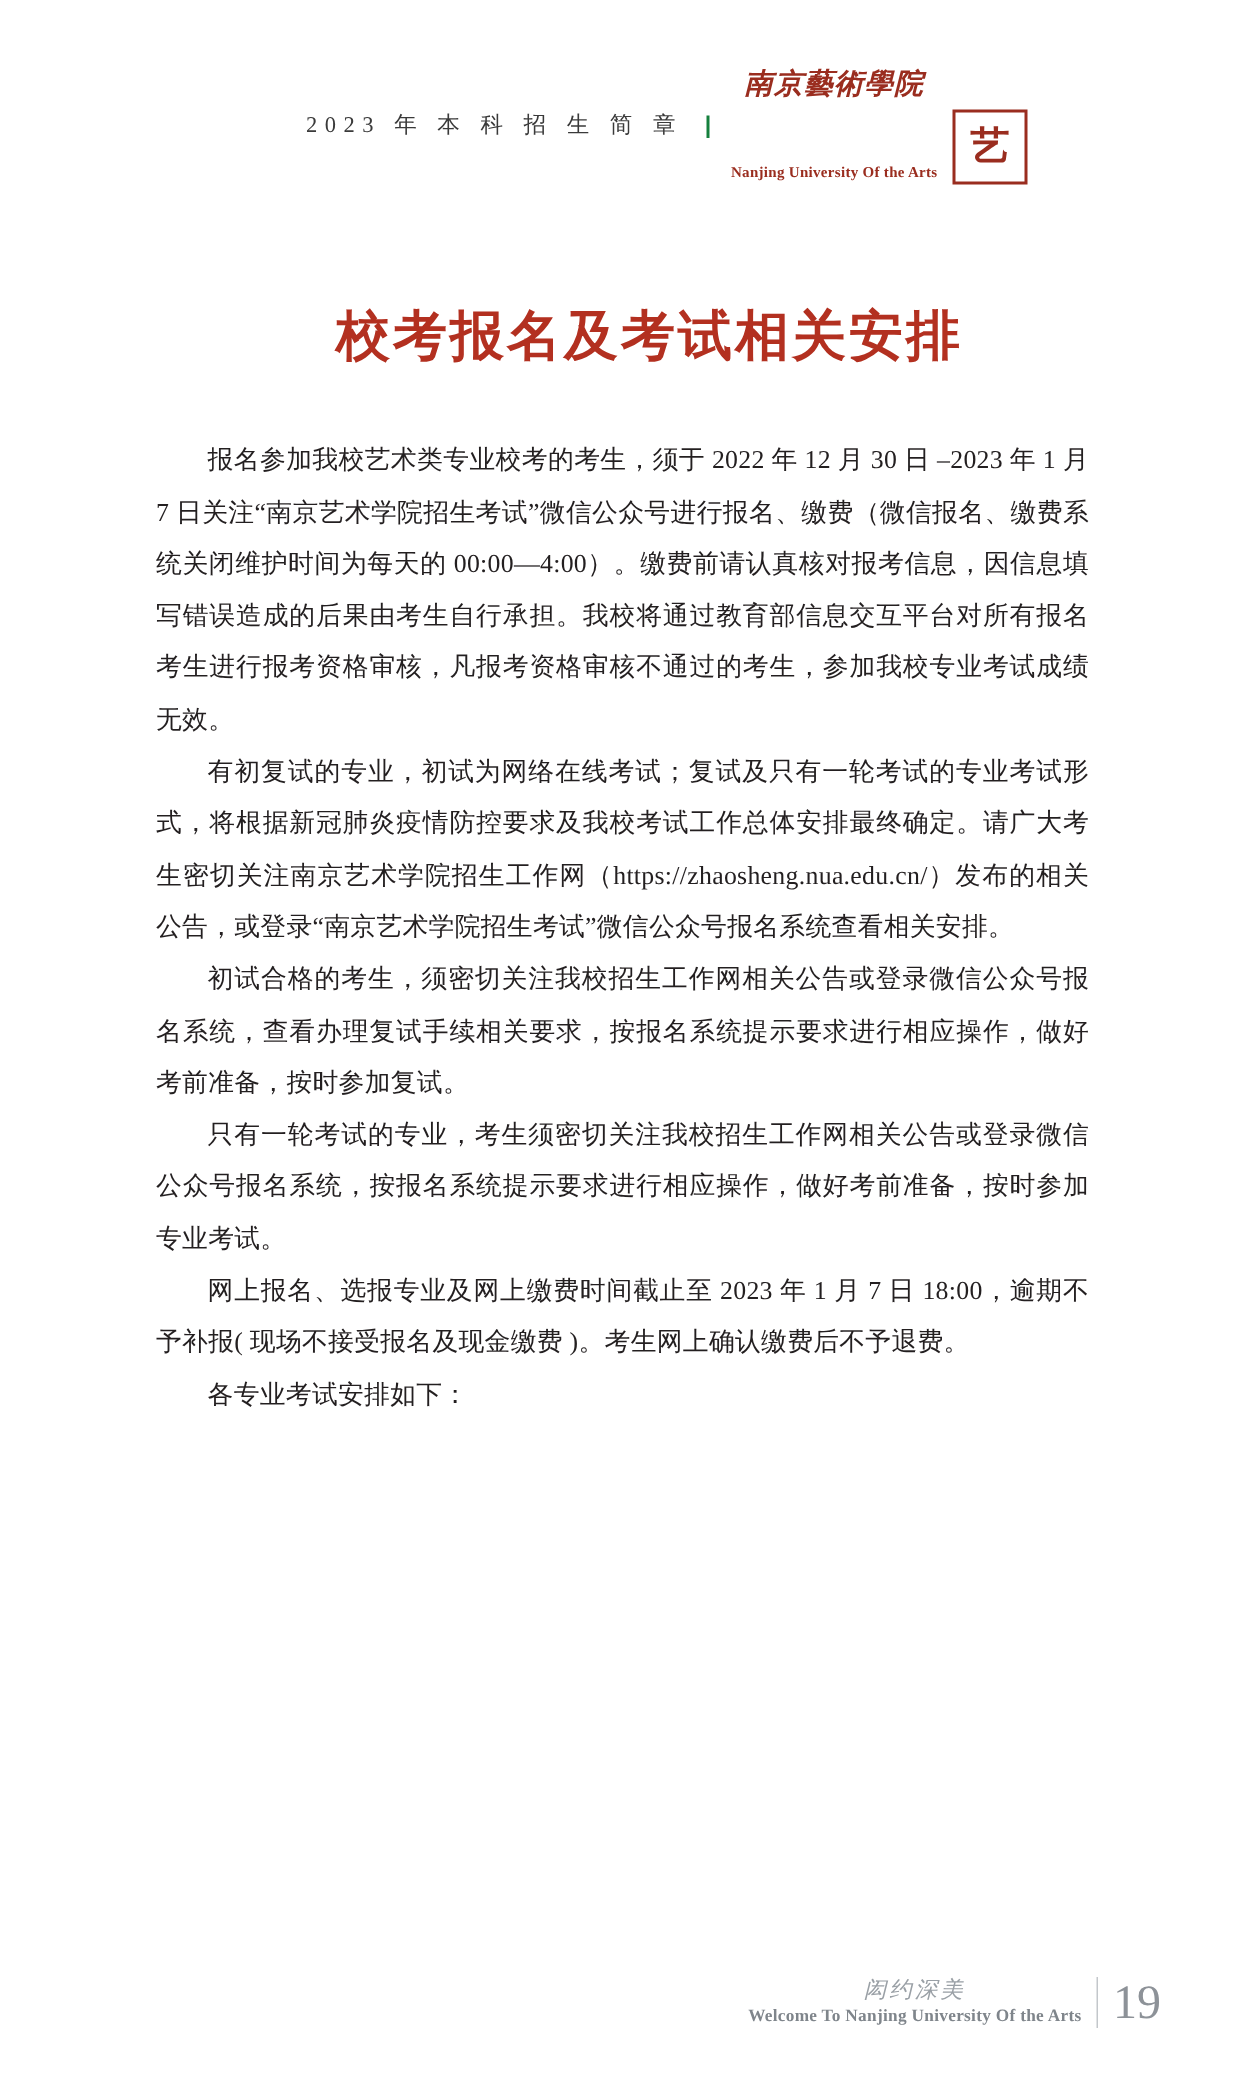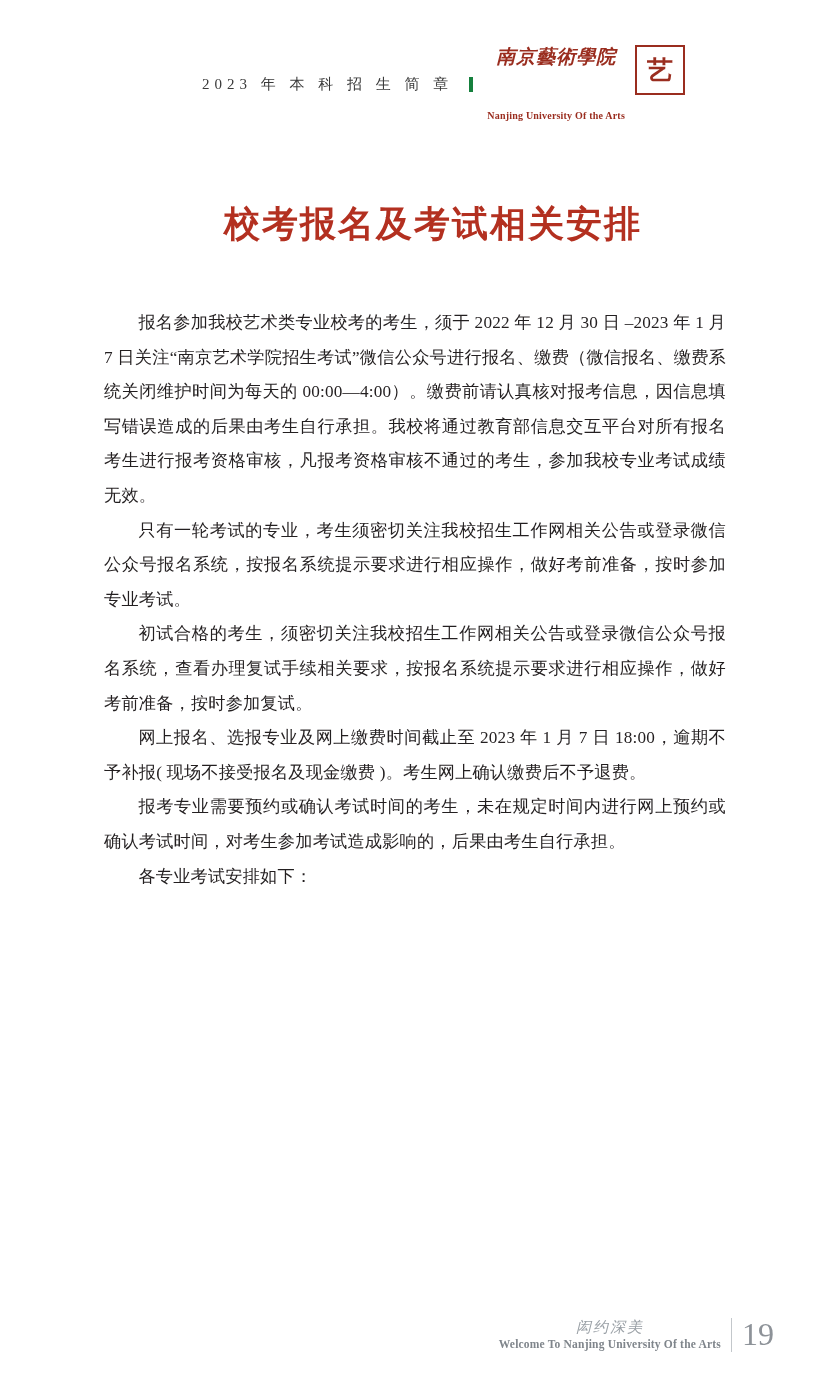--- a/index.html
+++ b/index.html
@@ -33,27 +33,27 @@
     justify-content: flex-end;
     width: 540px;
   }
   .header-title {
     font-family: "Liberation Serif", "DejaVu Serif", serif;
     font-size: 15px;
     letter-spacing: 5px;
     color: #3a3a3a;
     white-space: nowrap;
     padding-right: 16px;
-    border-right: 4px solid #15803d;
+    border-right: 2px solid #15803d;
     line-height: 1;
   }
   .header-brand {
     padding-left: 14px;
     display: flex;
-    align-items: flex-start;
+    align-items: flex-end;
     gap: 10px;
   }
   .brand-text {
     display: flex;
     flex-direction: column;
     align-items: center;
     line-height: 1.25;
   }
   .brand-cn {
     font-family: "Liberation Serif", "DejaVu Serif", serif;
@@ -99,21 +99,20 @@
     color: #b33020;
     padding-left: 18px;
   }
 
   
   .content {
     position: absolute;
     top: 290px;
     left: 104px;
     width: 622px;
-    margin-top: 16px;
   }
   .para {
     font-size: 17.2px;
     line-height: 34.6px;
     text-align: justify;
     text-justify: inter-ideograph;
     text-indent: 2em;
     margin: 0;
     color: #231f20;
     letter-spacing: 0.2px;
@@ -172,24 +171,24 @@
       </div>
       <div class="brand-seal">艺</div>
     </div>
   </div>
 </div>
 
 <h1 class="doc-title">校考报名及考试相关安排</h1>
 
 <div class="content">
   <p class="para">报名参加我校艺术类专业校考的考生，须于 2022 年 12 月 30 日 –2023 年 1 月 7 日关注“南京艺术学院招生考试”微信公众号进行报名、缴费（微信报名、缴费系统关闭维护时间为每天的 00:00—4:00）。缴费前请认真核对报考信息，因信息填写错误造成的后果由考生自行承担。我校将通过教育部信息交互平台对所有报名考生进行报考资格审核，凡报考资格审核不通过的考生，参加我校专业考试成绩无效。</p>
+  <p class="para">有初复试的专业，初试为网络在线考试；复试及只有一轮考试的专业考试形式，将根据新冠肺炎疫情防控要求及我校考试工作总体安排最终确定。请广大考生密切关注南京艺术学院招生工作网（https://zhaosheng.nua.edu.cn/）发布的相关公告，或登录“南京艺术学院招生考试”微信公众号报名系统查看相关安排。</p>
+  <p class="para">初试合格的考生，须密切关注我校招生工作网相关公告或登录微信公众号报名系统，查看办理复试手续相关要求，按报名系统提示要求进行相应操作，做好考前准备，按时参加复试。</p>
   <p class="para">只有一轮考试的专业，考生须密切关注我校招生工作网相关公告或登录微信公众号报名系统，按报名系统提示要求进行相应操作，做好考前准备，按时参加专业考试。</p>
-  <p class="para">初试合格的考生，须密切关注我校招生工作网相关公告或登录微信公众号报名系统，查看办理复试手续相关要求，按报名系统提示要求进行相应操作，做好考前准备，按时参加复试。</p>
   <p class="para">网上报名、选报专业及网上缴费时间截止至 2023 年 1 月 7 日 18:00，逾期不予补报( 现场不接受报名及现金缴费 )。考生网上确认缴费后不予退费。</p>
-  <p class="para">报考专业需要预约或确认考试时间的考生，未在规定时间内进行网上预约或确认考试时间，对考生参加考试造成影响的，后果由考生自行承担。</p>
   <p class="para">各专业考试安排如下：</p>
 </div>
 
 <div class="page-footer">
   <div class="footer-text">
     <div class="footer-cn">闳约深美</div>
     <div class="footer-en">Welcome To Nanjing University Of the Arts</div>
   </div>
   <div class="page-number">19</div>
 </div>

